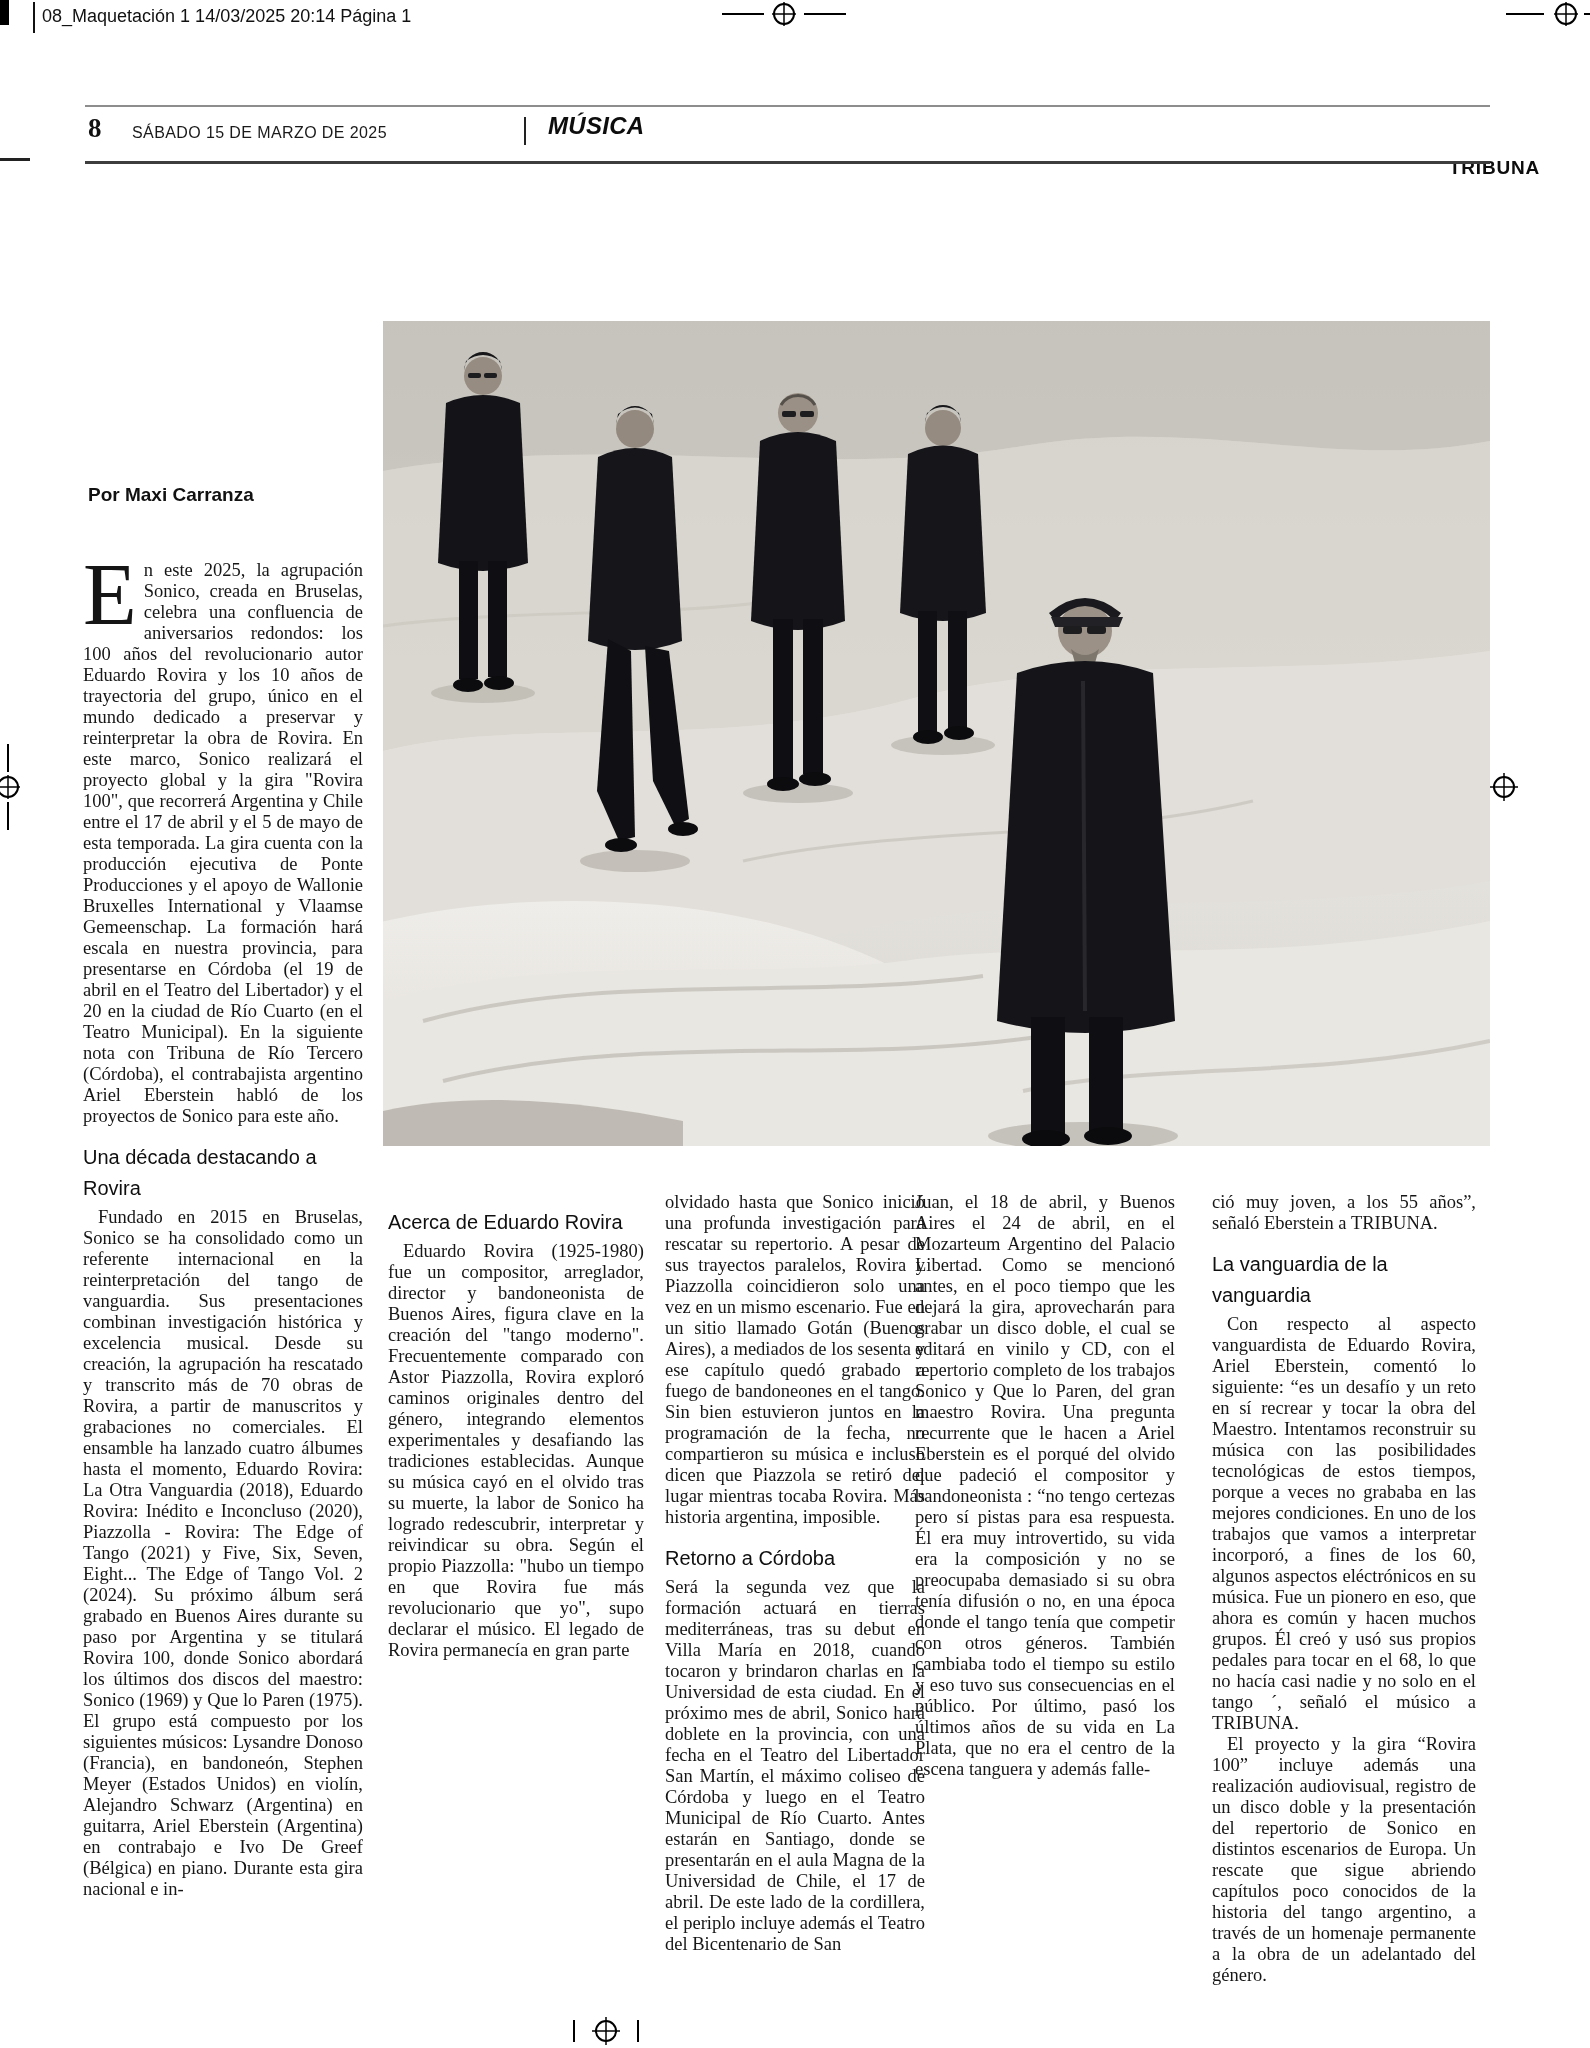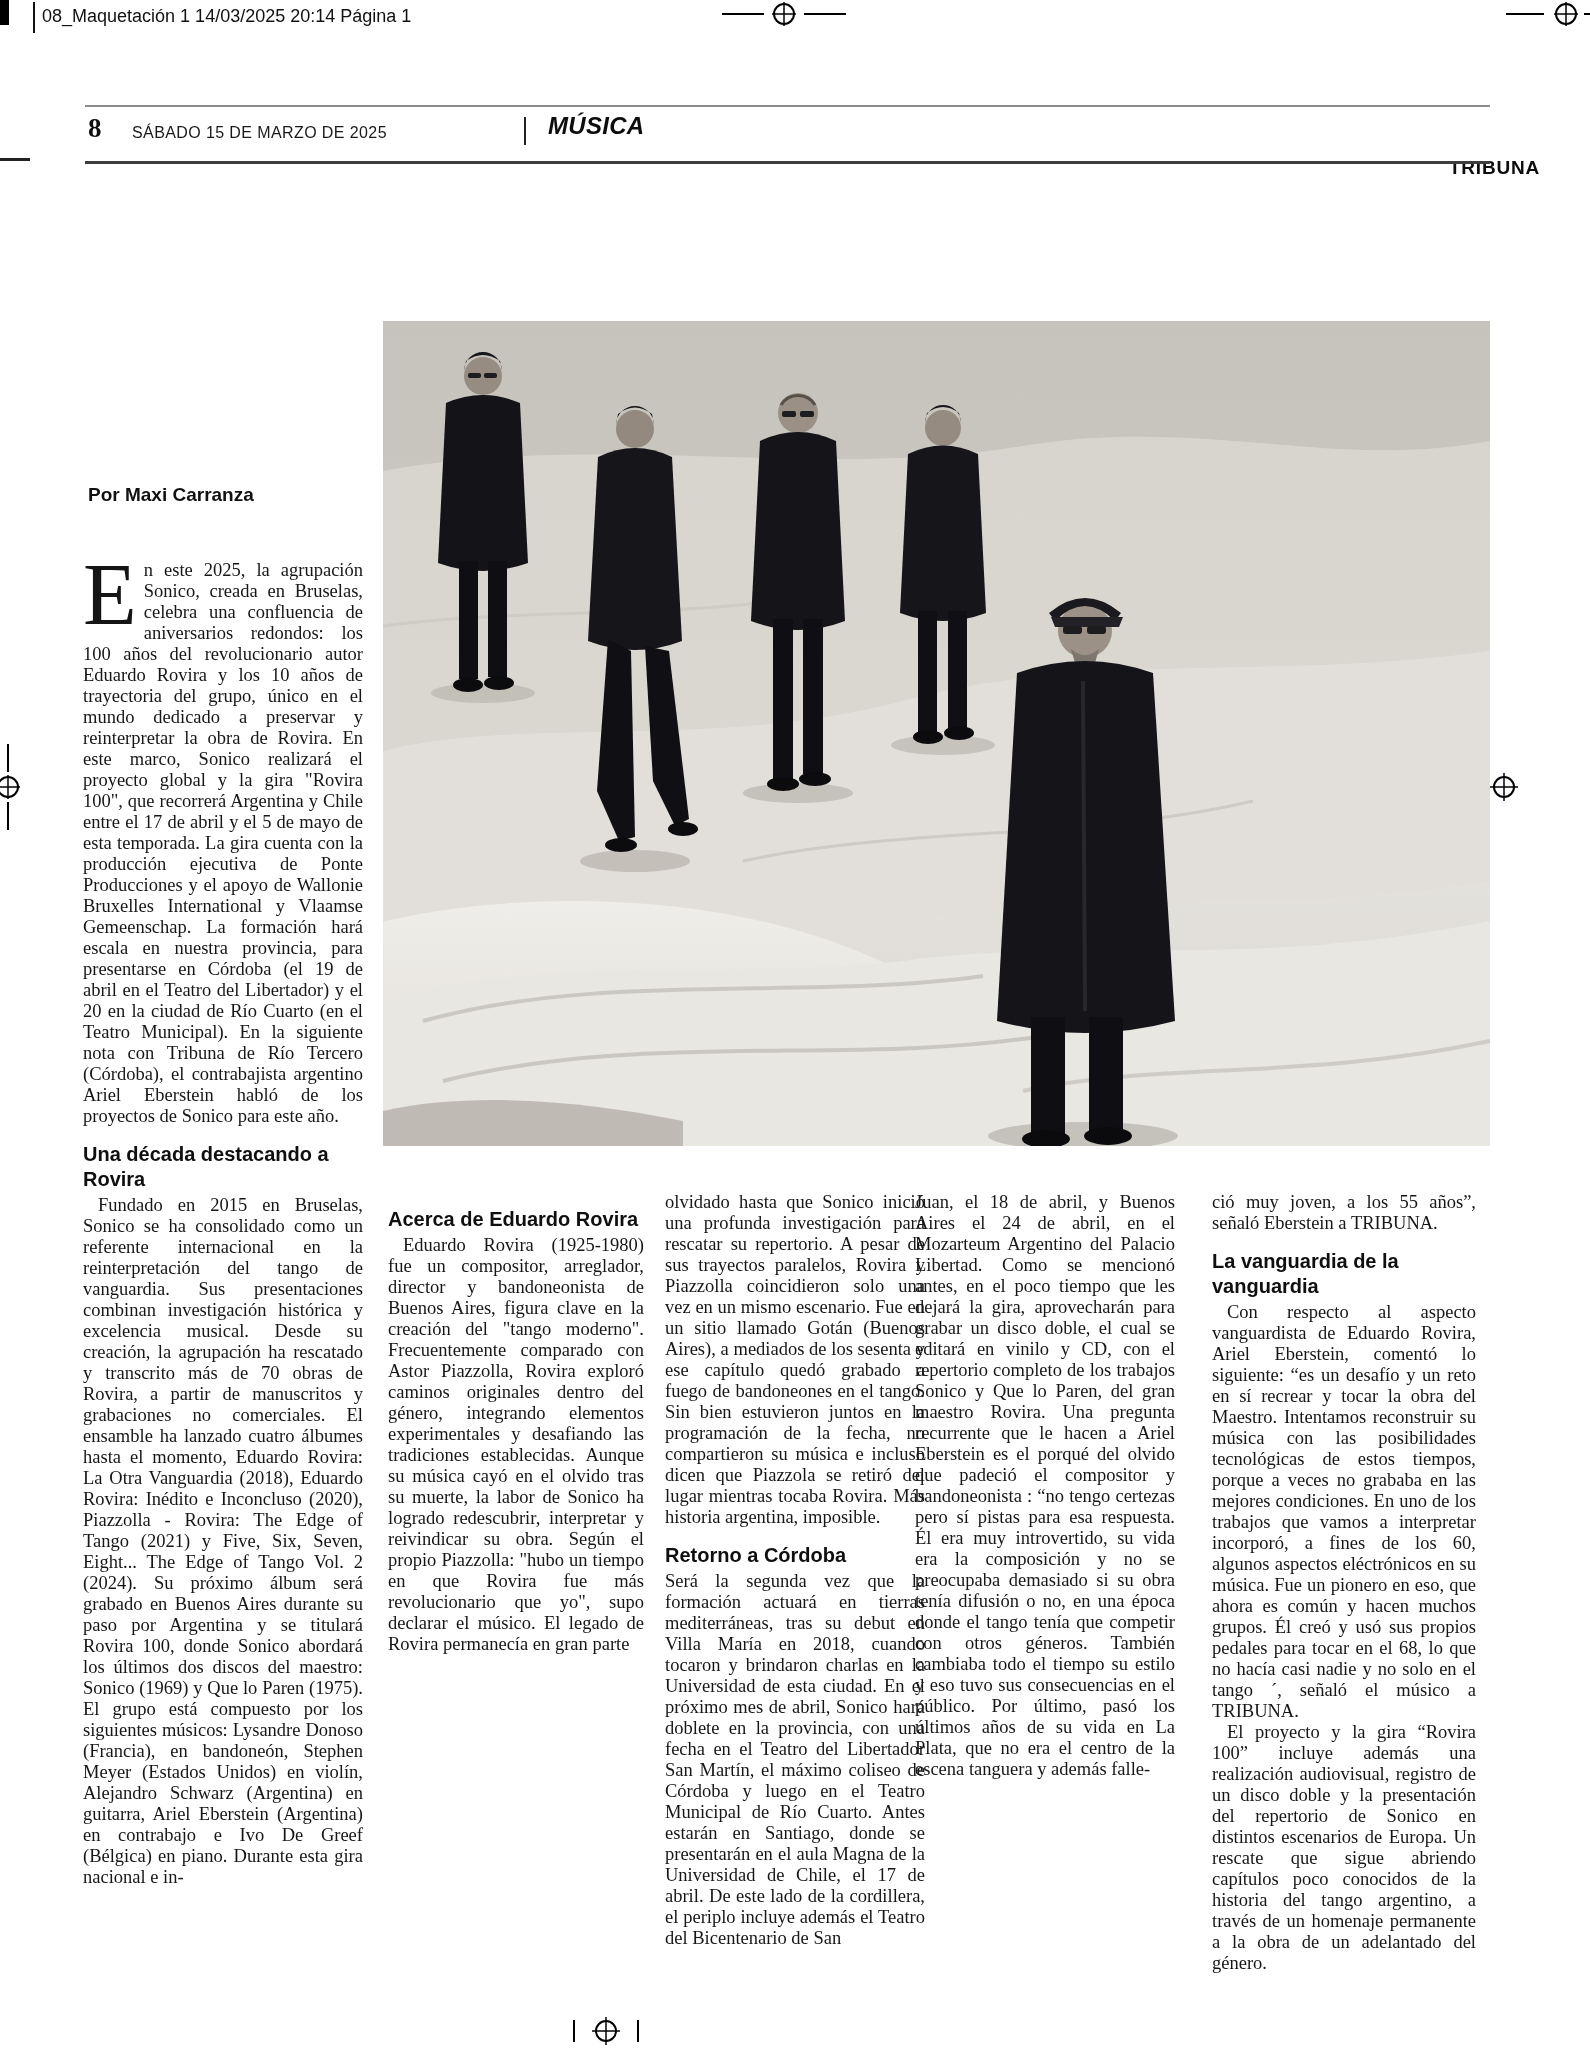--- a/index.html
+++ b/index.html
@@ -39,22 +39,22 @@
           font-weight:bold;font-size:19px;color:#111;}
 
   
   .photo{position:absolute;left:383px;top:321px;width:1107px;height:825px;overflow:hidden;}
 
   
   .col{position:absolute;text-align:justify;font-size:18.5px;line-height:21px;color:#161616;
        text-justify:inter-word;}
   .col p{margin:0;}
   .col p.indent{text-indent:15px;}
-  .colhead{font-family:"Liberation Sans",sans-serif;font-weight:bold;font-size:20px;
-       line-height:25px;margin:15px 0 3px 0;text-align:left;color:#0f0f0f;}
+  .colhead{font-family:"Liberation Sans",sans-serif;font-weight:normal;font-size:20px;
+       line-height:31px;margin:15px 0 3px 0;text-align:left;color:#0f0f0f;}
   .dropcap{float:left;font-size:88px;line-height:64px;margin:3px 7px 0 0;color:#151515;
        font-family:"Liberation Serif",serif;}
   #col1{left:83px;top:560px;width:280px;}
   #col2{left:388px;top:1192px;width:256px;}
   #col3{left:665px;top:1192px;width:260px;}
   #col4{left:915px;top:1192px;width:260px;}
   #col5{left:1212px;top:1192px;width:264px;}
 </style>
 </head>
 <body>

